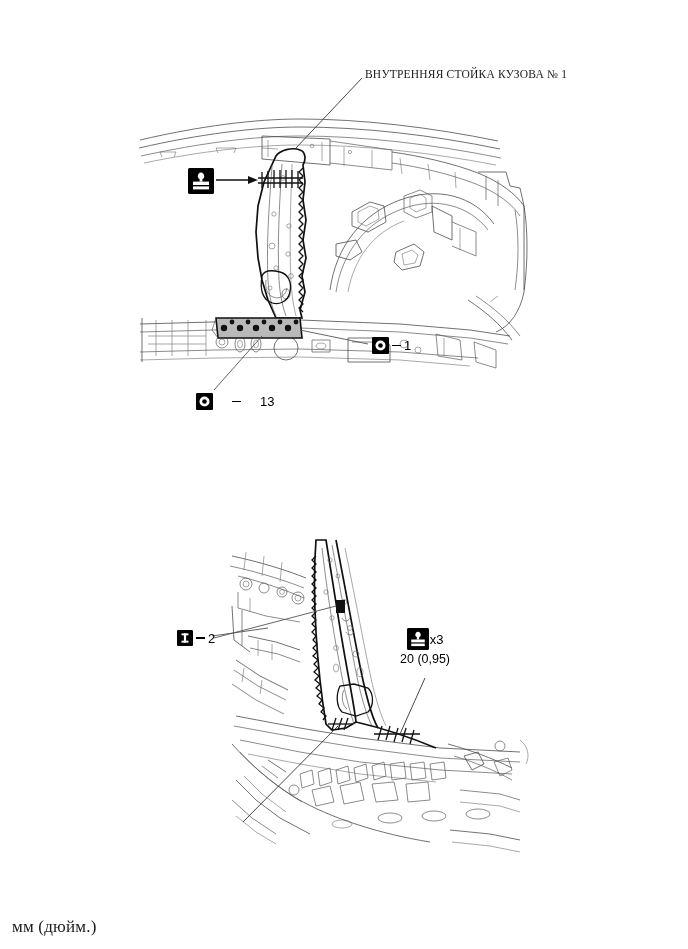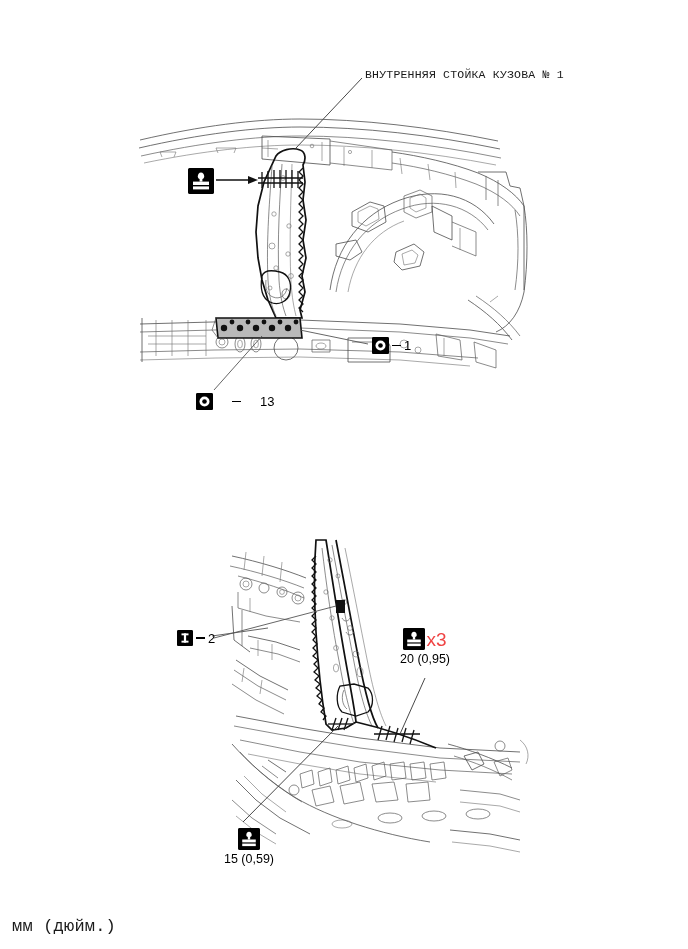--- a/index.html
+++ b/index.html
@@ -24,21 +24,21 @@
   }
   .svg-layer {
     position: absolute;
     left: 0;
     top: 0;
     width: 688px;
     height: 949px;
   }
   .label-text {
     position: absolute;
-    font-family: Liberation Mono, monospace;
+    font-family: Liberation Serif, serif;
     font-size: 11.5px;
     letter-spacing: 0.2px;
     white-space: nowrap;
     color: #1a1a1a;
   }
   #title-label {
     left: 365px;
     top: 68px;
     font-size: 11.5px;
   }
@@ -79,23 +79,23 @@
     position: absolute;
     text-align: center;
   }
   .weld-group .top-row {
     display: flex;
     align-items: center;
     justify-content: center;
     gap: 1px;
   }
   .weld-mult {
-    font-size: 19px;
+    font-size: 13px;
     font-family: "Liberation Sans", sans-serif;
-    color: #ef4444;
+    color: #000000;
     line-height: 1;
   }
   .weld-dim {
     font-size: 12.5px;
     font-family: "Liberation Sans", sans-serif;
     color: #000;
     margin-top: 2px;
     white-space: nowrap;
   }
 </style>
@@ -483,30 +483,16 @@
           <rect x="11.6" y="10.6" width="2.8" height="3" fill="#fff"></rect>
           <rect x="5" y="13.6" width="16" height="3.4" fill="#fff"></rect>
           <rect x="5" y="18.4" width="16" height="3" fill="#fff"></rect>
         </svg>
       </span>
       <span class="weld-mult">x3</span>
     </div>
     <div class="weld-dim">20 (0,95)</div>
   </div>
 
-  <div class="weld-group" style="left:214px; top:828px; width:70px;">
-    <div class="top-row">
-      <span class="icon-badge" style="position:relative;">
-        <svg width="22" height="22" viewBox="0 0 26 26" xmlns="http://www.w3.org/2000/svg">
-          <rect x="0" y="0" width="26" height="26" rx="2.5" fill="#000"></rect>
-          <path d="M13 4.5 C15 4.5 16.2 6.4 16.2 8.4 C16.2 10 15.2 11 13 11 C10.8 11 9.8 10 9.8 8.4 C9.8 6.4 11 4.5 13 4.5 Z" fill="#fff"></path>
-          <rect x="11.6" y="10.6" width="2.8" height="3" fill="#fff"></rect>
-          <rect x="5" y="13.6" width="16" height="3.4" fill="#fff"></rect>
-          <rect x="5" y="18.4" width="16" height="3" fill="#fff"></rect>
-        </svg>
-      </span>
-    </div>
-    <div class="weld-dim">15 (0,59)</div>
-  </div>
 
   <div class="label-text" id="footer-units">мм (дюйм.)</div>
 
 </div>
 
 </body></html>

